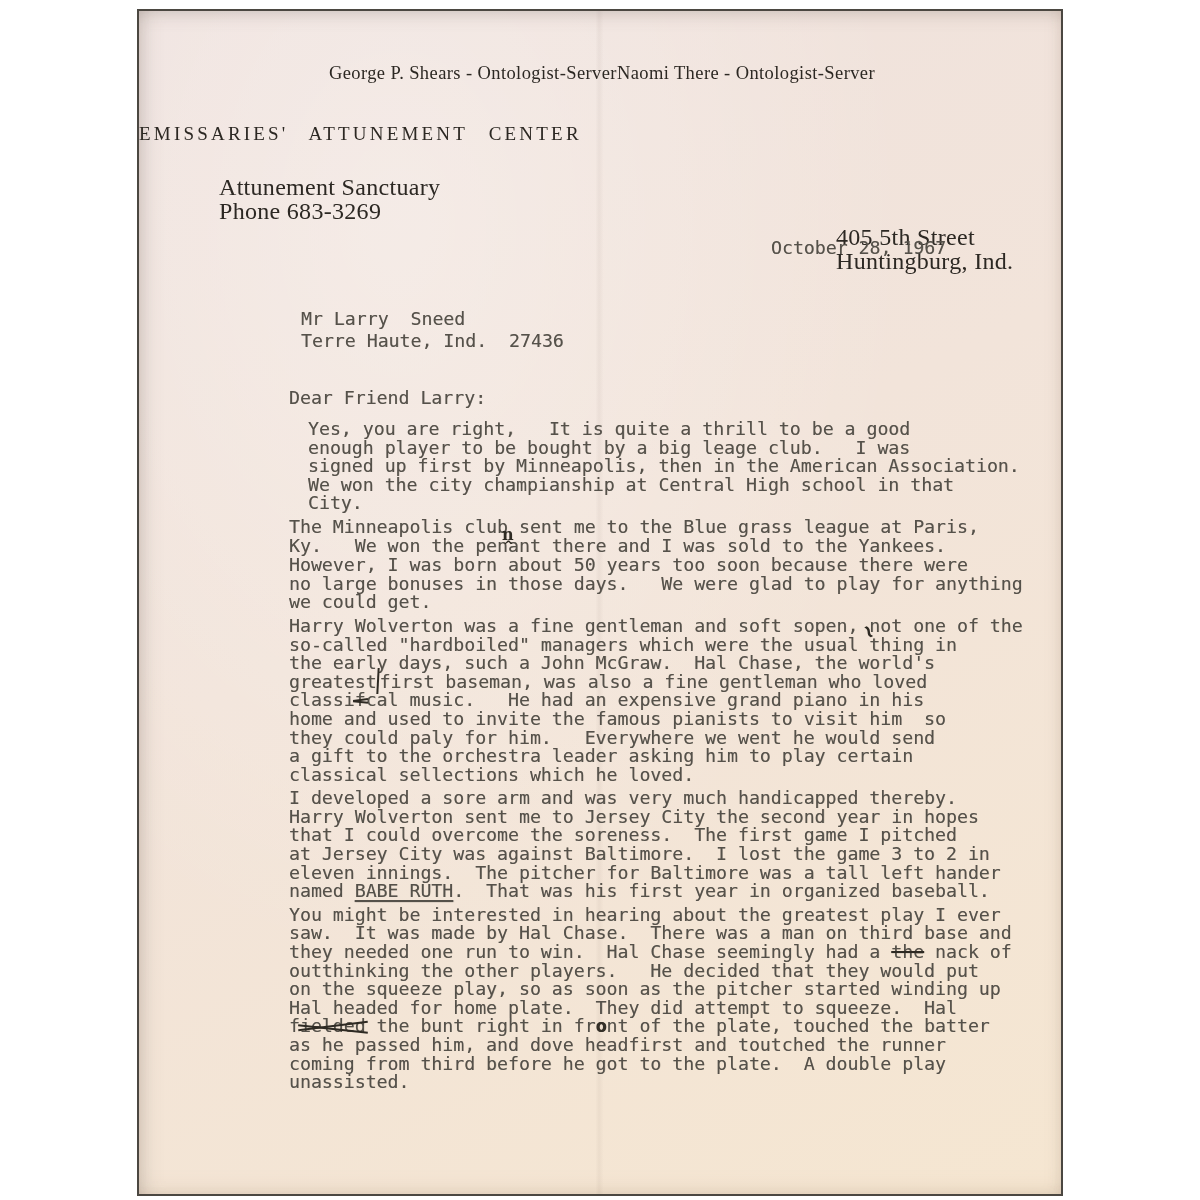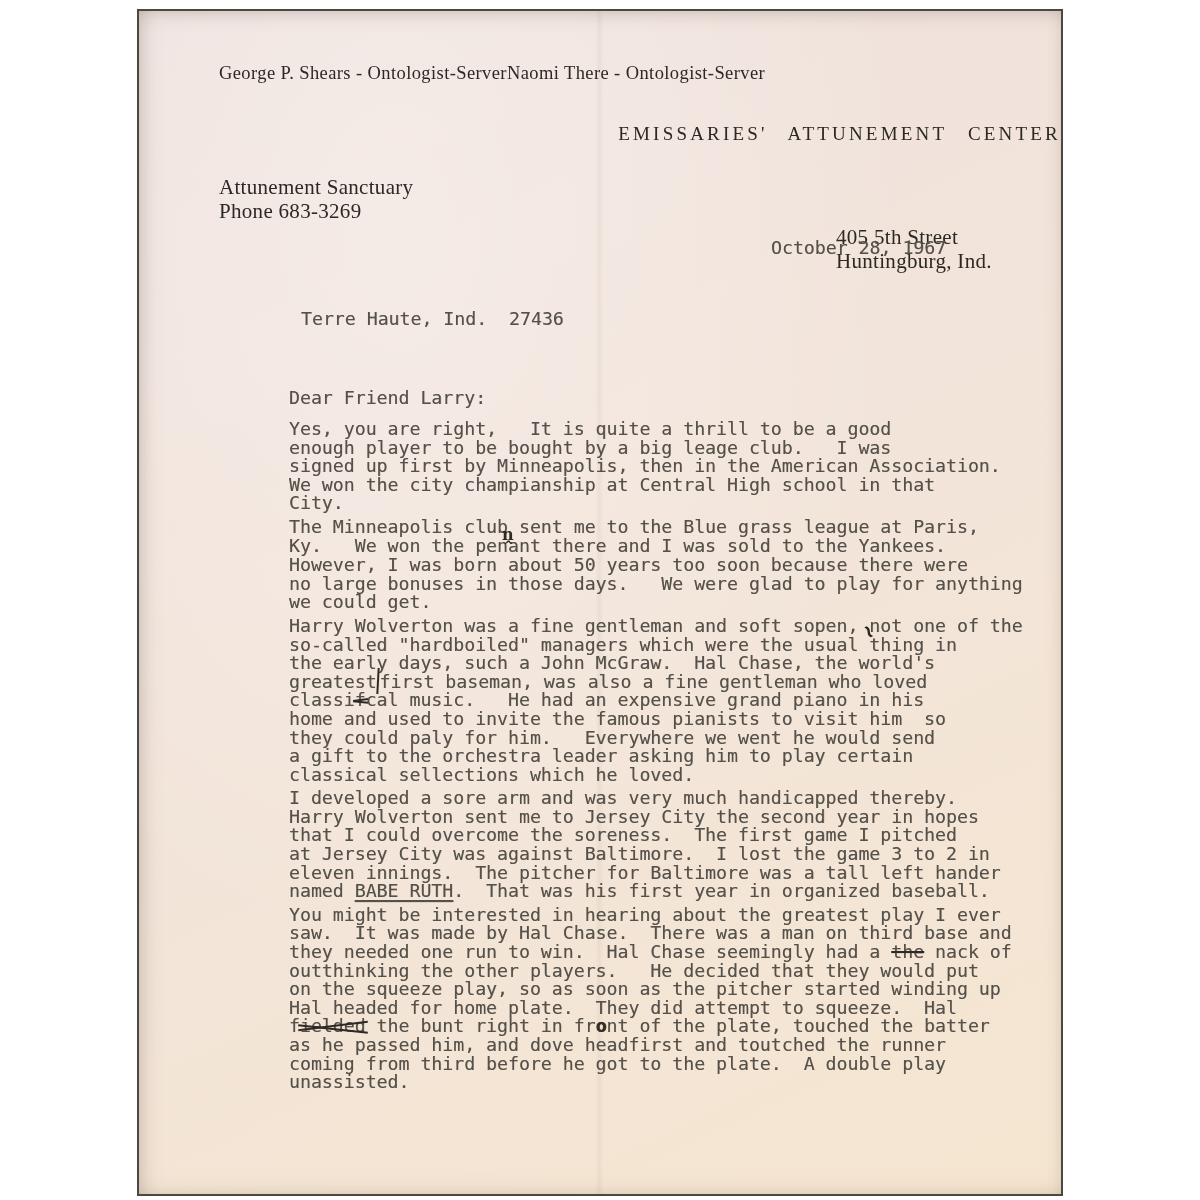--- a/index.html
+++ b/index.html
@@ -16,36 +16,36 @@
       linear-gradient(155deg, #efe2de 0%, #f2e4da 45%, #f5e6d1 100%);
     box-shadow:
       inset 14px 0 22px -14px rgba(110,100,95,.35),
       inset -10px 0 18px -12px rgba(150,130,115,.28),
       inset 0 14px 20px -14px rgba(120,110,100,.30),
       inset 0 -14px 24px -16px rgba(170,135,100,.25);
   }
   
   .lh{color:var(--ink-press,#2c2823);font-family:"Liberation Serif",serif;}
   .lh-names{position:absolute;left:80px;right:76px;top:52px;display:flex;
-    justify-content:flex-start;font-size:18.5px;letter-spacing:.4px;}
-  .lh-title{position:absolute;left:0;right:0;top:112px;text-align:right;
+    justify-content:center;font-size:18.5px;letter-spacing:.4px;}
+  .lh-title{position:absolute;left:0;right:0;top:112px;text-align:left;
     font-size:19px;letter-spacing:3.2px;word-spacing:13px;color:var(--ink-press,#2c2823);
     font-family:"Liberation Serif",serif;}
-  .lh-block{position:absolute;font-size:21px;line-height:23.5px;letter-spacing:.3px;}
+  .lh-block{position:absolute;font-size:24px;line-height:23.5px;letter-spacing:.3px;}
   .lh-left{left:80px;top:165px;}
   .lh-right{left:697px;top:174px;margin-top:41px;}
   
   .tw{color:var(--ink-type,#55514a);font-family:"DejaVu Sans Mono",monospace;
       font-size:18.2px;text-shadow:.3px .3px .4px rgba(85,81,74,.45);white-space:pre;}
   .date-line{position:absolute;left:632px;top:226px;}
   .recipient{position:absolute;left:162px;top:297px;line-height:22.4px;}
   .salutation{position:absolute;left:150px;top:376px;text-align:center;}
   .body-text{position:absolute;left:150px;top:409px;width:772px;line-height:18.6px;}
   .para{margin-top:5px;}
-  .para:first-child{margin-top:0;}
+  .para:first-child{margin-top:0;margin-left:19px;}
   .line{white-space:pre;}
   
   .seg-u{text-decoration:underline;text-decoration-thickness:1.6px;text-underline-offset:3px;}
   .seg-strike{text-decoration:line-through;text-decoration-thickness:1.8px;
     text-decoration-color:var(--ink-hand,#2e2a23);}
   .seg-b{font-weight:bold;color:#353028;text-shadow:.6px 0 0 #353028;}
   .seg-xover{position:relative;}
   .seg-xover::before,.seg-xover::after{content:"";position:absolute;left:-2px;right:-2px;
     top:46%;height:1.8px;background:var(--ink-hand,#2e2a23);transform:rotate(-7deg);}
   .seg-xover::after{top:58%;transform:rotate(6deg);}
@@ -78,20 +78,20 @@
       <div>Phone 683-3269</div>
     </div>
 
     <div class="lh lh-block lh-right">
       <div>405 5th Street</div>
       <div>Huntingburg, Ind.</div>
     </div>
 
     <div class="tw date-line">October 28, 1967</div>
 
-    <div class="tw recipient" id="recipient"><div>Terre Haute, Ind.  27436</div></div>
+    <div class="tw recipient" id="recipient"><div>Mr Larry  Sneed</div><div>Terre Haute, Ind.  27436</div></div>
 
     <div class="tw salutation">Dear Friend Larry:</div>
 
     <div class="tw body-text" id="letter-body"><div class="para"><div class="line"><span>Yes, you are right,   It is quite a thrill to be a good</span></div><div class="line"><span>enough player to be bought by a big leage club.   I was</span></div><div class="line"><span>signed up first by Minneapolis, then in the American Association.</span></div><div class="line"><span>We won the city champianship at Central High school in that</span></div><div class="line"><span>City.</span></div></div><div class="para"><div class="line"><span>The Minneapolis club sent me to the Blue grass league at Paris,</span></div><div class="line"><span>Ky.   We won the pen</span><span class="seg-ins">n</span><span>ant there and I was sold to the Yankees.</span></div><div class="line"><span>However, I was born about 50 years too soon because there were</span></div><div class="line"><span>no large bonuses in those days.   We were glad to play for anything</span></div><div class="line"><span>we could get.</span></div></div><div class="para"><div class="line"><span>Harry Wolverton was a fine gentleman and soft sopen,</span><span class="seg-hand">~</span><span> not one of the</span></div><div class="line"><span>so-called "hardboiled" managers which were the usual thing in</span></div><div class="line"><span>the early days, such a John McGraw.  Hal Chase, the world's</span></div><div class="line"><span>greatest</span><span class="seg-vbar">|</span><span>first baseman, was also a fine gentleman who loved</span></div><div class="line"><span>classi</span><span class="seg-xover">f</span><span>cal music.   He had an expensive grand piano in his</span></div><div class="line"><span>home and used to invite the famous pianists to visit him  so</span></div><div class="line"><span>they could paly for him.   Everywhere we went he would send</span></div><div class="line"><span>a gift to the orchestra leader asking him to play certain</span></div><div class="line"><span>classical sellections which he loved.</span></div></div><div class="para"><div class="line"><span>I developed a sore arm and was very much handicapped thereby.</span></div><div class="line"><span>Harry Wolverton sent me to Jersey City the second year in hopes</span></div><div class="line"><span>that I could overcome the soreness.  The first game I pitched</span></div><div class="line"><span>at Jersey City was against Baltimore.  I lost the game 3 to 2 in</span></div><div class="line"><span>eleven innings.  The pitcher for Baltimore was a tall left hander</span></div><div class="line"><span>named </span><span class="seg-u">BABE RUTH</span><span>.  That was his first year in organized baseball.</span></div></div><div class="para"><div class="line"><span>You might be interested in hearing about the greatest play I ever</span></div><div class="line"><span>saw.  It was made by Hal Chase.  There was a man on third base and</span></div><div class="line"><span>they needed one run to win.  Hal Chase seemingly had a </span><span class="seg-strike">the</span><span> nack of</span></div><div class="line"><span>outthinking the other players.   He decided that they would put</span></div><div class="line"><span>on the squeeze play, so as soon as the pitcher started winding up</span></div><div class="line"><span>Hal headed for home plate.  They did attempt to squeeze.  Hal</span></div><div class="line"><span>f</span><span class="seg-xover">ielded</span><span> the bunt right in fr</span><span class="seg-b">o</span><span>nt of the plate, touched the batter</span></div><div class="line"><span>as he passed him, and dove headfirst and toutched the runner</span></div><div class="line"><span>coming from third before he got to the plate.  A double play</span></div><div class="line"><span>unassisted.</span></div></div></div>
 
   </div>
 </div>
 
 </body></html>

